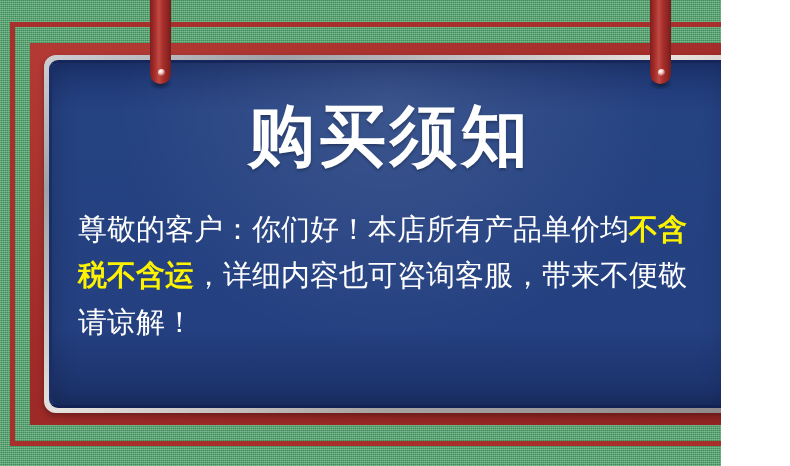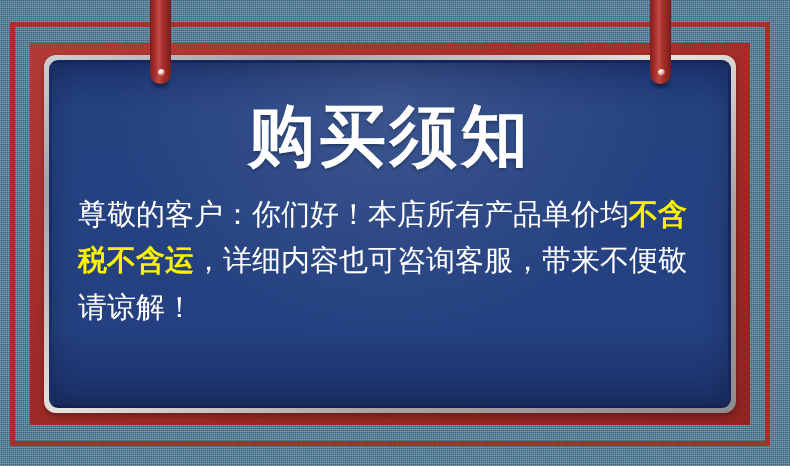--- a/index.html
+++ b/index.html
@@ -9,23 +9,23 @@
   body {
     width: 790px;
     height: 466px;
     overflow: hidden;
     font-family: "Liberation Sans", "DejaVu Sans", sans-serif;
   }
 
   
   #stage {
     position: relative;
-    width: 790px;
+    width: 721px;
     height: 466px;
-    background-color: #0c4a6e;
+    background-color: #15803d;
     overflow: hidden;
   }
 
   
   #paper-texture {
     position: absolute;
     inset: 0;
     pointer-events: none;
     opacity: 0.55;
     background-image:
@@ -169,21 +169,21 @@
     font-family: "DejaVu Sans", "Liberation Sans", sans-serif;
     text-shadow: 0 2px 3px rgba(0,0,0,0.28);
     white-space: nowrap;
   }
 
   #sign-body {
     color: #ffffff;
     font-size: 29px;
     line-height: 1.60;
     font-weight: 500;
-    margin-top: 17px;
+    margin-top: 32px;
     padding: 0 4px;
     font-family: "DejaVu Sans", "Liberation Sans", sans-serif;
     letter-spacing: 0px;
     text-align: left;
   }
 
   .hl {
     color: #fdf300;
     font-weight: 700;
   }

